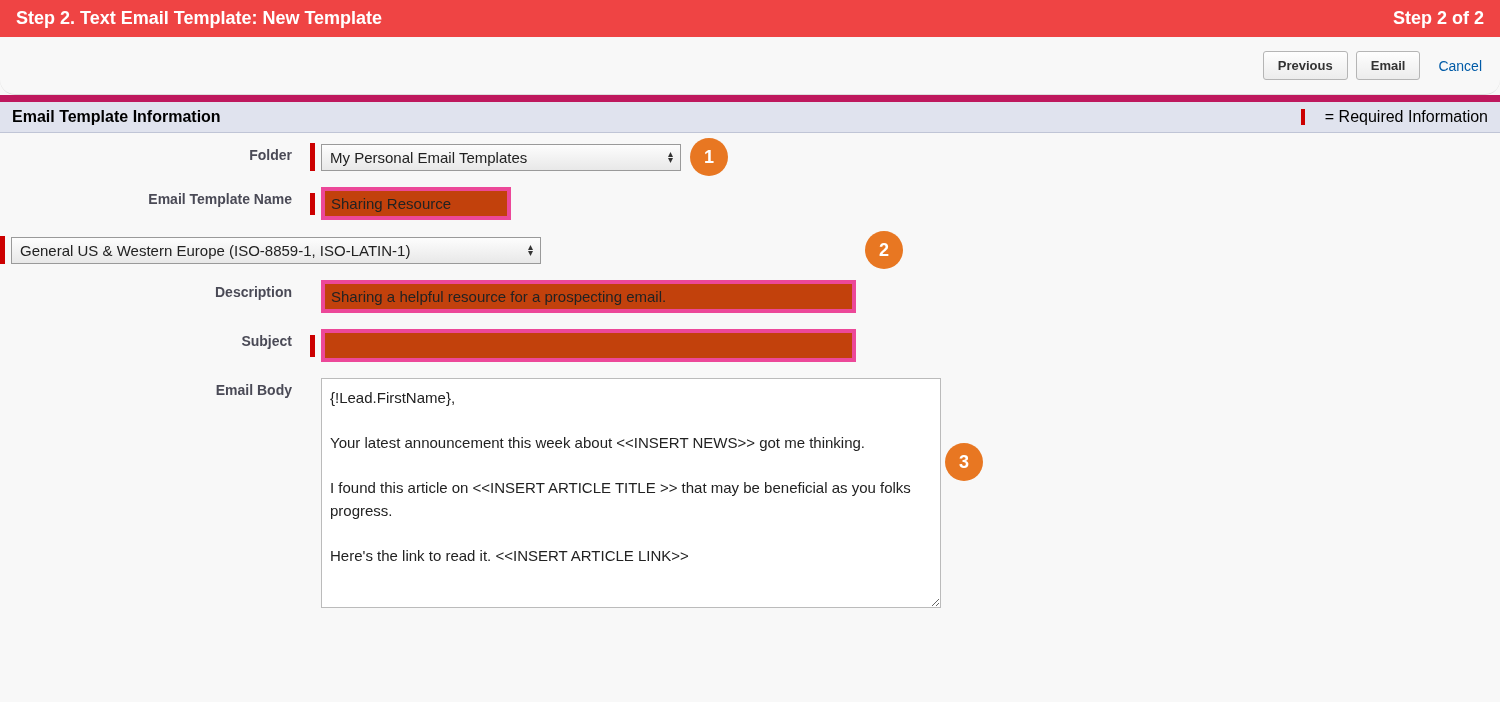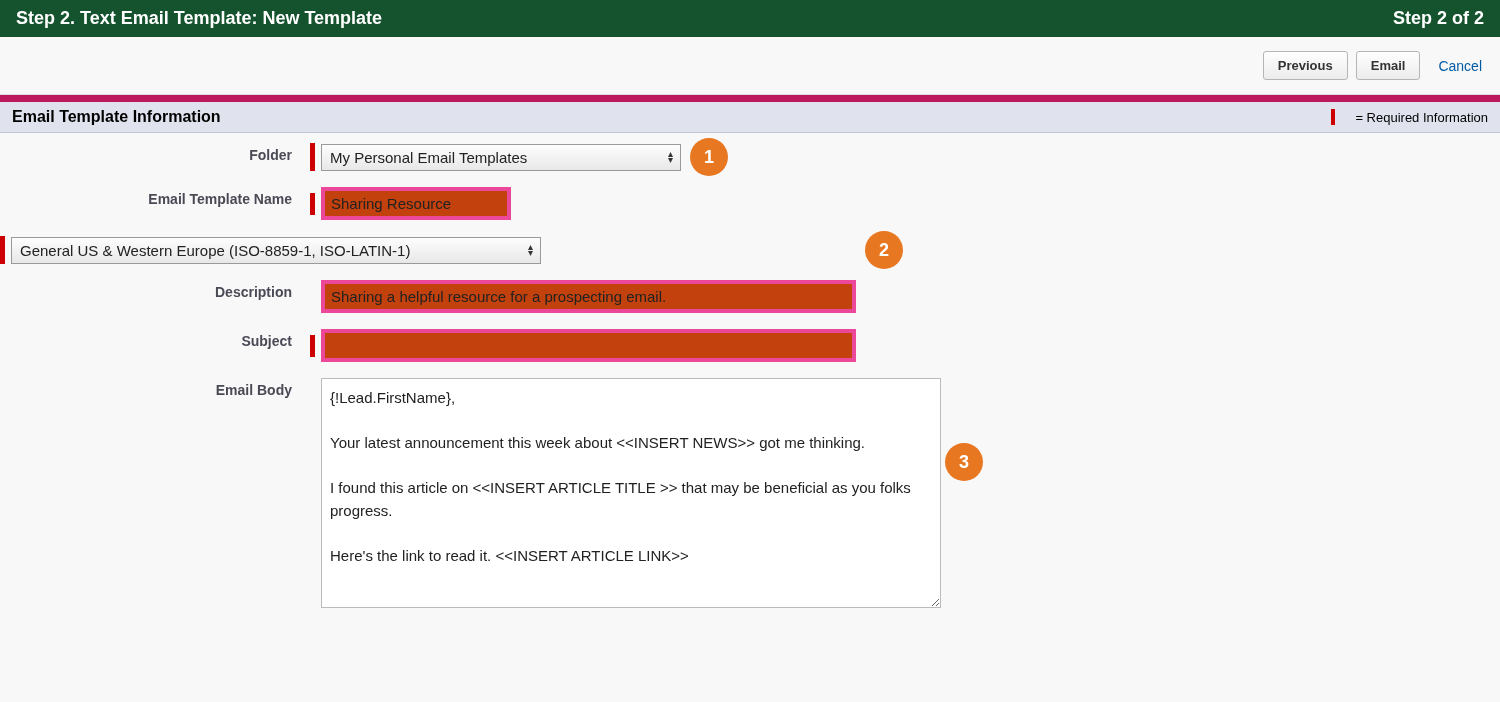--- a/index.html
+++ b/index.html
@@ -7,37 +7,38 @@
       margin: 0;
       padding: 0;
     }
     body {
       font-family: Arial, Helvetica, sans-serif;
       font-size: 13px;
       background: #f8f8f8;
       color: #333;
     }
     .header-bar {
-      background: #14532d;
+      background: #ef4444;
       color: #fff;
       padding: 8px 16px;
       display: flex;
       justify-content: space-between;
       align-items: flex-end;
       font-size: 18px;
       font-weight: bold;
     }
     .button-row {
       display: flex;
       justify-content: flex-end;
       align-items: center;
       padding: 14px 18px;
       background: #f8f8f8;
       gap: 8px;
       border-bottom: 1px solid #ddd;
+      border-radius: 15px;
     }
     .btn {
       font-family: Arial, sans-serif;
       font-size: 13px;
       font-weight: bold;
       padding: 6px 14px;
       background: linear-gradient(#fefefe, #ececec);
       border: 1px solid #b5b5b5;
       border-radius: 3px;
       cursor: pointer;
@@ -56,21 +57,21 @@
       display: flex;
       justify-content: space-between;
       align-items: center;
       font-size: 16px;
       font-weight: bold;
       color: #000;
       border-top: 7px solid #be185d;
       border-bottom: 1px solid #c0c5d6;
     }
     .required-legend {
-      font-size: 13px;
+      font-size: 16px;
       font-weight: normal;
       display: flex;
       align-items: center;
       gap: 20px;
     }
     .red-bar {
       display: inline-block;
       width: 4px;
       height: 16px;
       background: #c00;

